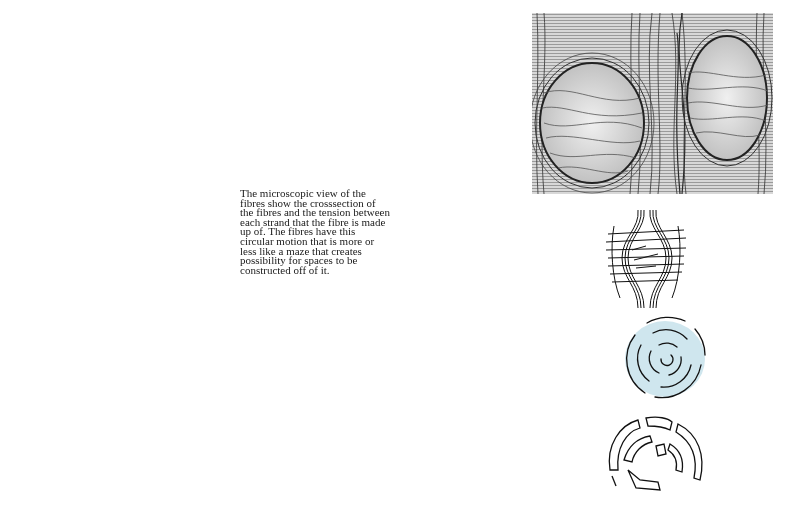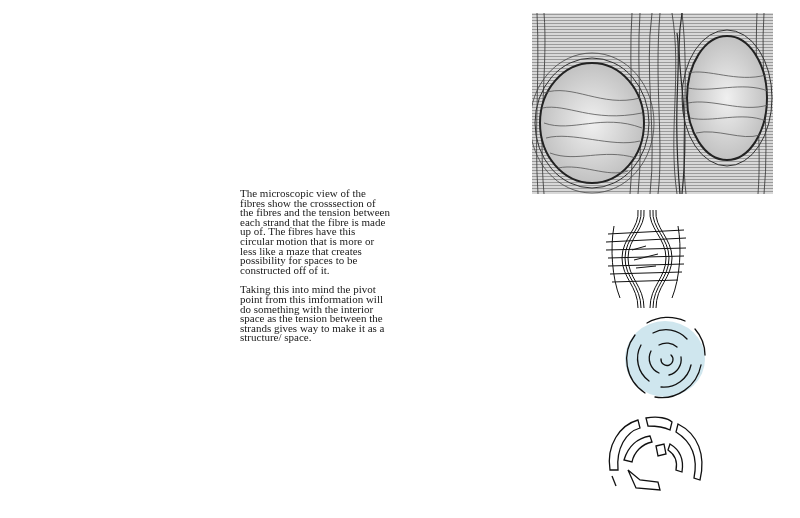--- a/index.html
+++ b/index.html
@@ -16,21 +16,20 @@
   .fig-sketch3 { left: 600px; top: 410px; width: 110px; height: 85px; }
   svg { display: block; }
 </style>
 </head>
 <body>
 
 <div class="page">
 
   <div class="text-block">
     <p>The microscopic view of the fibres show the crosssection of the fibres and the tension between each strand that the fibre is made up of. The fibres have this circular motion that is more or less like a maze that creates possibility for spaces to be constructed off of it.</p>
-    <p>Taking this into mind the pivot point from this imformation will do something with the interior space as the tension between the strands gives way to make it as a structure/ space.</p>
   </div>
 
   <div class="figure fig-micro">
     <svg width="241" height="181" viewBox="0 0 241 181">
       <defs>
         <pattern id="hlines" width="4" height="3" patternUnits="userSpaceOnUse">
           <rect width="4" height="3" fill="#d8d8d8"></rect>
           <line x1="0" y1="1.5" x2="4" y2="1.5" stroke="#8a8a8a" stroke-width="0.8"></line>
         </pattern>
         <radialGradient id="cellfill" cx="50%" cy="50%" r="55%">

